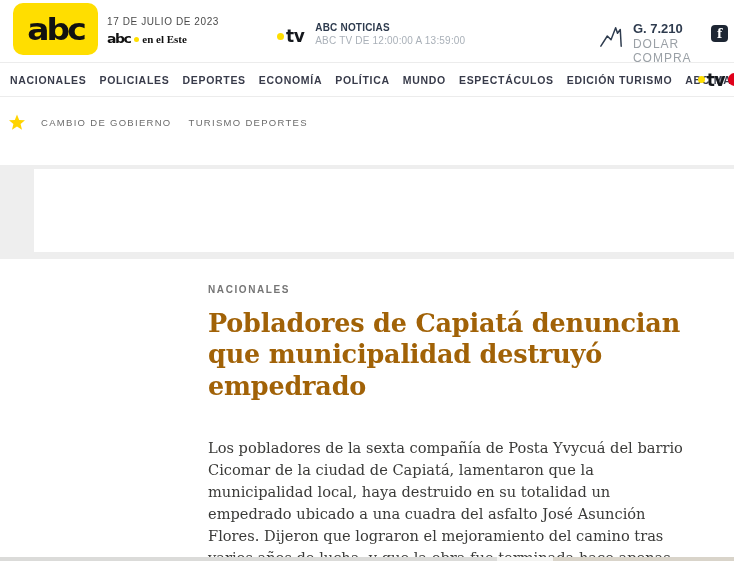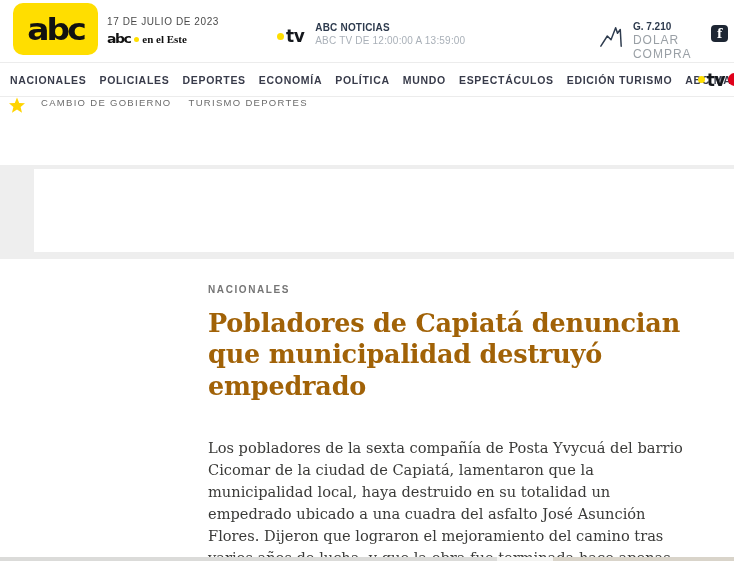--- a/index.html
+++ b/index.html
@@ -19,34 +19,34 @@
   .tvblock{position:absolute;left:277px;top:22px;display:flex;align-items:flex-start;}
   .tvmark{display:flex;align-items:center;margin-top:4px;}
   .tvmark .dot{width:7px;height:7px;background:#FFDE00;margin-right:2px;}
   .tvmark b{font-family:"DejaVu Sans",sans-serif;font-weight:900;font-size:17px;color:#15181d;letter-spacing:-.5px;}
   .tvtext{margin-left:11px;}
   .tvtitle{font-size:10px;font-weight:700;color:#2e3b4e;letter-spacing:.2px;}
   .tvsub{font-size:10px;color:#a9b0b8;margin-top:2px;letter-spacing:.2px;text-align:right;}
   .currency{position:absolute;left:599px;top:21px;display:flex;align-items:flex-start;}
   .currency svg{margin-top:2px;}
   .curtext{margin-left:8px;}
-  .curval{font-size:10px;font-weight:700;color:#2e3b4e;}
+  .curval{font-size:13px;font-weight:700;color:#2e3b4e;}
   .curlabel{font-size:12px;color:#9aa0a6;letter-spacing:1px;margin-top:1px;}
   .fb{position:absolute;left:711px;top:25px;width:17px;height:17px;background:#1d2633;border-radius:4px;color:#fff;display:flex;align-items:center;justify-content:center;font-weight:700;font-size:12px;font-family:"DejaVu Serif",serif;}
 
   
   .nav{position:relative;height:33px;border-top:1px solid #ececec;border-bottom:1px solid #ececec;display:flex;align-items:center;padding-left:10px;background:#fff;}
   .nav-item{font-size:10.5px;font-weight:600;color:#383b4a;letter-spacing:.7px;margin-right:13px;cursor:pointer;white-space:nowrap;}
   .nav-tv{position:absolute;right:0;top:0;height:100%;display:flex;align-items:center;}
   .nav-tv .dot{width:7px;height:7px;background:#FFDE00;margin-right:2px;}
   .nav-tv b{font-family:"DejaVu Sans",sans-serif;font-weight:900;font-size:17px;color:#15181d;letter-spacing:-.5px;}
   .nav-tv .reddot{width:13px;height:13px;background:#e0001a;border-radius:50%;margin-left:3px;margin-right:-7px;}
 
   
-  .subnav{height:50px;display:flex;padding-left:8px;background:#fff;}
+  .subnav{height:50px;display:flex;align-items:center;padding-left:8px;background:#fff;}
   .subnav svg{margin-right:15px;}
   .subnav-item{font-size:9.5px;color:#6b6b6b;letter-spacing:1.3px;margin-right:17px;cursor:pointer;}
 
   
   .adband{margin-top:18px;height:94px;background:#eeeeee;position:relative;}
   .adbox{position:absolute;left:34px;top:4px;right:-6px;height:83px;background:#fff;}
 
   
   .article{margin:25px 0 0 208px;width:482px;}
   .category{font-size:10px;font-weight:600;color:#757575;letter-spacing:1.6px;margin-bottom:13px;}

